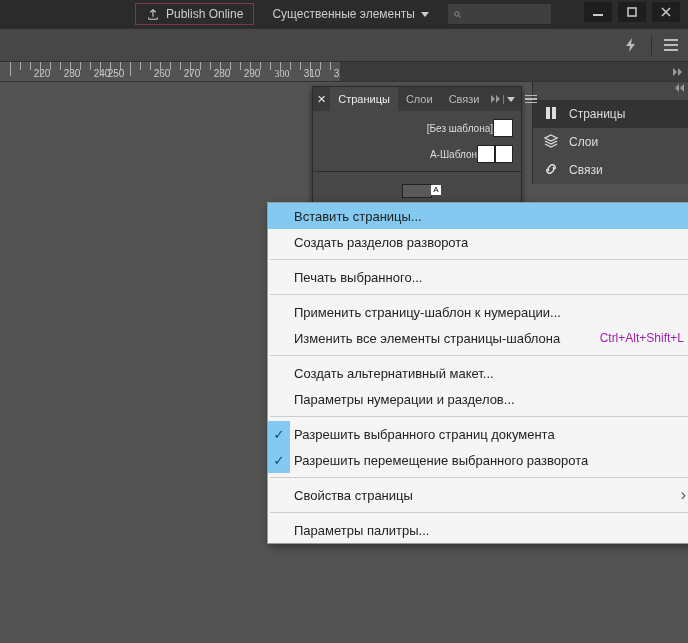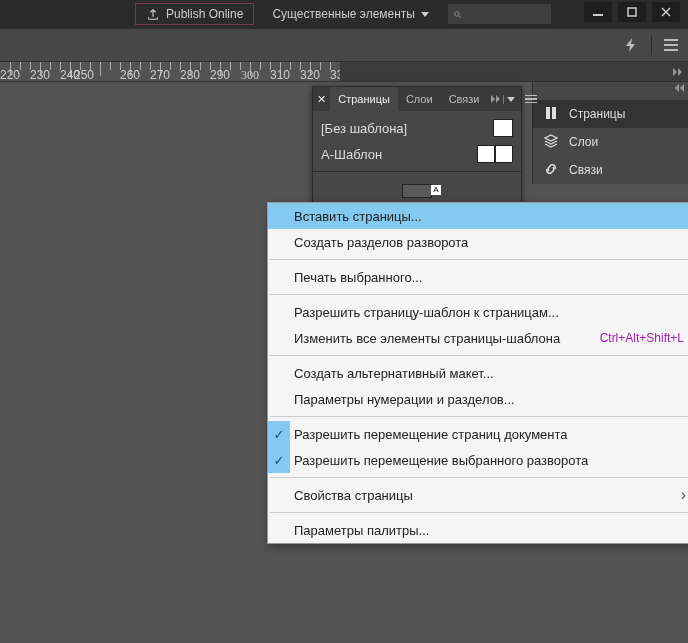--- a/index.html
+++ b/index.html
@@ -19,41 +19,41 @@
   .bolt-icon { color:#bbb; }
   .divider-v { width:1px; height:20px; background:#2e2e2e; }
   .sub-menu-btn { display:flex; flex-direction:column; gap:3px; cursor:pointer;}
   .sub-menu-btn span{width:14px; height:2px; background:#bbb;}
 
   
   .ruler-row { display:flex; height:20px; background:#535353; border-bottom:1px solid #333;}
   .ruler { position:relative; width:340px; height:20px; overflow:hidden; }
   .tick { position:absolute; top:0; width:1px; height:8px; background:#aaa; }
   .tick.major{height:14px;}
-  .tick-label{position:absolute; top:6px; font-size:12px; color:#ccc; transform:translateX(-50%);}
+  .tick-label{position:absolute; top:6px; font-size:10px; color:#ccc; transform:translateX(-50%);margin-left:32px;}
   .ruler-dark{ flex:1; background:#3b3b3b;}
 
   
   .canvas { position:absolute; top:82px; left:0; right:0; bottom:0; background:#535353; }
 
   
   .dock { position:absolute; top:82px; right:0; width:156px; background:#474747; border-left:1px solid #2b2b2b; }
   .dock-header{height:18px; display:flex; justify-content:flex-end; padding:2px 4px;}
   .dock-item { height:28px; display:flex; align-items:center; gap:10px; padding:0 10px; cursor:pointer; color:#ddd; font-size:12px;}
   .dock-item.active{background:#333333;}
   .dock-item svg{width:16px;height:16px;}
 
   
   .pages-panel{position:absolute; top:86px; left:312px; width:210px; background:#474747; border:1px solid #2b2b2b; box-shadow:0 2px 6px rgba(0,0,0,.5);}
   .pp-tabs{display:flex; align-items:center; background:#3a3a3a; height:24px; font-size:11px;}
   .pp-tab{padding:0 8px; height:100%; display:flex; align-items:center; cursor:pointer; color:#bbb;}
   .pp-tab.active{background:#474747; color:#eee;}
   .pp-tab-cycle{margin-left:auto; padding:0 4px; display:flex; align-items:center; gap:2px; color:#999;}
   .pp-body{padding:4px 8px 8px;}
-  .master-row{display:flex; align-items:center; justify-content:space-between; height:26px; font-size:13px; color:#ddd;}
+  .master-row{display:flex; align-items:center; justify-content:flex-end; height:26px; font-size:10px; color:#ddd;}
   .thumb-sm{width:20px;height:18px;background:#fff; border:1px solid #222;}
   .thumb-dbl{display:flex;}
   .thumb-dbl .thumb-sm{width:18px;}
   .pp-divider{height:1px;background:#2b2b2b; margin:4px -8px;}
   .page-thumb-area{display:flex; justify-content:center; padding-top:8px; position:relative;}
   .page-thumb{width:30px;height:14px;background:#5a5a5a;border:1px solid #222; position:relative;}
   .page-thumb .badge{position:absolute; right:-10px; top:0; width:10px;height:10px; background:#fff; font-size:8px; text-align:center; line-height:10px; color:#000;}
 
   
   .ctx{position:absolute; top:202px; left:267px; width:430px; background:#f5f5f5; border:1px solid #999; box-shadow:2px 3px 8px rgba(0,0,0,.4); color:#222; font-size:13px; z-index:100;}
@@ -261,37 +261,37 @@
     </div>
     <div class="ctx-item">
       <span>Создать разделов разворота</span>
     </div>
     <div class="ctx-sep"></div>
     <div class="ctx-item">
       <span>Печать выбранного...</span>
     </div>
     <div class="ctx-sep"></div>
     <div class="ctx-item">
-      <span>Разрешить страницу-шаблон к страницам...</span>
+      <span>Применить страницу-шаблон к нумерации...</span>
     </div>
     <div class="ctx-item">
       <span>Изменить все элементы страницы-шаблона</span>
       <span class="shortcut">Ctrl+Alt+Shift+L</span>
     </div>
     <div class="ctx-sep"></div>
     <div class="ctx-item">
       <span>Создать альтернативный макет...</span>
     </div>
     <div class="ctx-item">
       <span>Параметры нумерации и разделов...</span>
     </div>
     <div class="ctx-sep"></div>
     <div class="ctx-item">
       <span class="check">✓</span>
-      <span>Разрешить перемещение страниц документа</span>
+      <span>Разрешить выбранного страниц документа</span>
     </div>
     <div class="ctx-item">
       <span class="check">✓</span>
       <span>Разрешить перемещение выбранного разворота</span>
     </div>
     <div class="ctx-sep"></div>
     <div class="ctx-item submenu">
       <span>Свойства страницы</span>
     </div>
     <div class="ctx-sep"></div>

